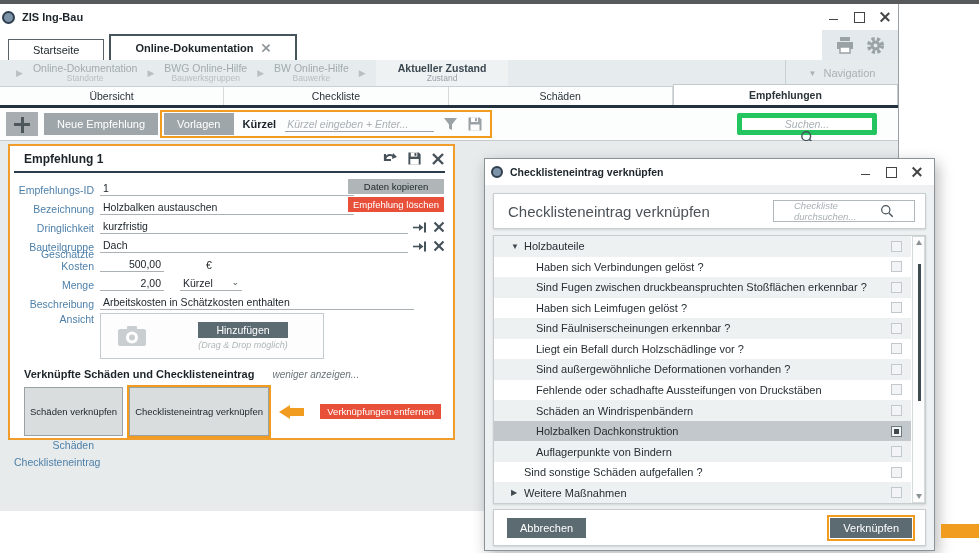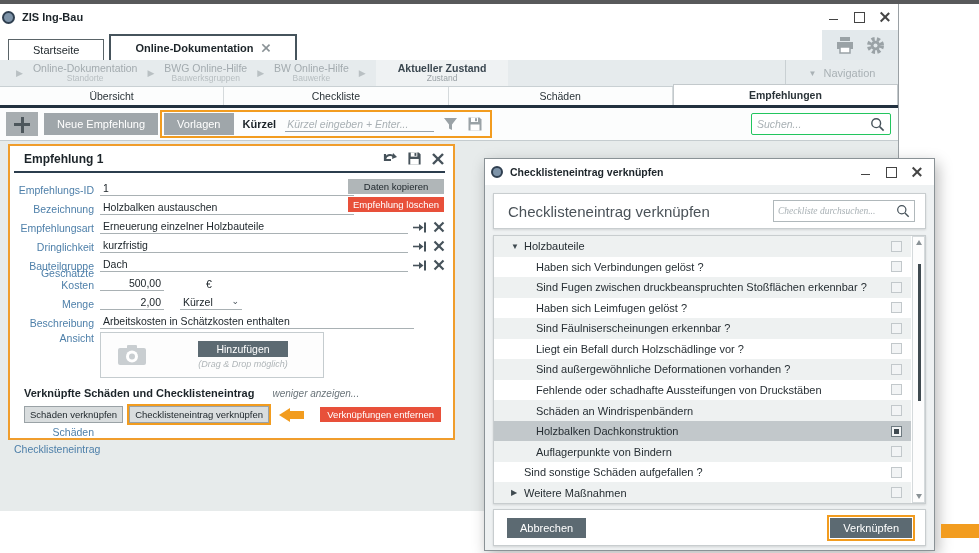--- a/index.html
+++ b/index.html
@@ -52,22 +52,22 @@
 
   .toolbar{height:32px;background:#FCFDFD;border-bottom:1px solid #C5CCCF;display:flex;align-items:center;padding:0 6px;position:relative;}
   .plus-btn{width:32px;height:24px;background:#A7ADB0;position:relative;margin-right:6px;}
   .plus-btn::before,.plus-btn::after{content:"";position:absolute;background:#4D575C;}
   .plus-btn::before{left:8px;top:11px;width:16px;height:3px;}
   .plus-btn::after{left:14.5px;top:4.5px;width:3px;height:16px;}
   .gray-btn{background:#9FA6AA;color:#fff;font-size:11px;padding:5px 13px;white-space:nowrap;}
   .orange-group{display:flex;align-items:center;border:2px solid #F29C1F;margin-left:2px;padding:1px 7px 1px 2px;gap:9px;height:28px;box-sizing:border-box;}
   .kuerzel-label{font-size:11px;font-weight:bold;color:#1C2429;}
   .input-line{width:145px;border-bottom:1px solid #9AA2A6;font-style:italic;color:#A8B0B4;font-size:10.5px;padding:1px 2px;white-space:nowrap;overflow:hidden;}
-  .search-box{position:absolute;right:7px;width:140px;height:22px;border:1px solid #22c55e;border-radius:2px;background:#fff;
-      display:flex;align-items:center;justify-content:space-between;padding:0 5px;box-sizing:border-box;}
+  .search-box{position:absolute;right:21px;width:140px;height:22px;border:5px solid #22c55e;border-radius:2px;background:#fff;
+      display:flex;align-items:center;justify-content:space-between;padding:0 5px;box-sizing:border-box;flex-direction:column;}
   .search-box .ph{font-style:italic;color:#A8B0B4;font-size:10.5px;}
 
   .content{height:370px;background:#E7EBEB;position:relative;}
 
   
   .panel{position:absolute;left:8px;top:3px;width:447px;height:296px;background:#fff;border:2px solid #F09D2C;
      box-sizing:border-box;padding:5px 8px 0 4px;}
   .panel-head{display:flex;align-items:center;padding-left:10px;}
   .panel-title{font-size:12px;font-weight:bold;color:#1C2429;}
   .panel-icons{margin-left:auto;display:flex;gap:9px;align-items:center;}
@@ -93,40 +93,40 @@
   .cam-wrap{width:62px;display:flex;justify-content:center;}
   .img-right{flex:1;display:flex;flex-direction:column;align-items:center;justify-content:center;gap:2px;}
   .add-btn{background:#5C6A72;color:#fff;font-size:10.5px;padding:2px 18px;}
   .img-hint{font-style:italic;color:#B0B6B9;font-size:9px;}
 
   .linked{margin-top:9px;padding-left:10px;}
   .linked-head{display:flex;align-items:baseline;gap:18px;}
   .linked-title{font-size:11px;font-weight:bold;color:#1C2429;}
   .linked-toggle{font-size:10px;font-style:italic;color:#6A747A;}
   .linked-btns{display:flex;align-items:center;margin-top:7px;}
-  .lite-btn{background:#D9DDDE;border:1px solid #9AA2A6;color:#1C2429;font-size:9.5px;padding:2px 5px;white-space:nowrap;}
+  .lite-btn{background:#D9DDDE;border:1px solid #9AA2A6;color:#1C2429;font-size:9.5px;padding:18px 5px;white-space:nowrap;}
   .lite-btn.hl{box-shadow:0 0 0 2px #F29C1F;margin-left:6px;}
   .annot-arrow{display:flex;align-items:center;margin-left:10px;}
   .annot-arrow .tri{width:0;height:0;border-top:7px solid transparent;border-bottom:7px solid transparent;border-right:11px solid #F29C1F;}
   .annot-arrow .shaft{width:14px;height:8px;background:#F29C1F;}
   .remove-btn{margin-left:auto;margin-right:4px;background:#E8503A;color:#fff;font-size:9.5px;padding:2px 7px;white-space:nowrap;}
   .linked-label-row{height:17px;display:flex;align-items:center;margin-left:-10px;}
   .linked-label-row .flabel{font-size:10.5px;}
 
   
   .dialog{position:absolute;left:484px;top:158px;width:451px;height:393px;background:#EEF1F2;
      border:1px solid #8A9296;box-sizing:border-box;box-shadow:3px 5px 14px rgba(0,0,0,.28);display:flex;flex-direction:column;}
   .dlg-titlebar{height:26px;background:#fff;display:flex;align-items:center;padding:0 6px;flex:none;}
   .dlg-titlebar .app-icon{width:12px;height:12px;}
   .dlg-title{font-size:10.5px;color:#1C2429;margin-left:7px;font-weight:bold;}
   .dlg-card{margin:8px 8px 0 8px;background:#fff;border:1px solid #C8CDCF;box-shadow:0 1px 2px rgba(0,0,0,.12);box-sizing:border-box;}
   .dlg-header{height:36px;display:flex;align-items:center;padding:0 10px 0 14px;flex:none;}
   .dlg-heading{font-size:15px;color:#4A5258;}
-  .dlg-search{margin-left:auto;width:142px;height:22px;border:1px solid #B0B8BB;display:flex;align-items:center;justify-content:space-between;
-      padding:0 4px;box-sizing:border-box;font-family:Liberation Serif, serif;}
+  .dlg-search{margin-left:auto;width:142px;height:22px;border:1px solid #B0B8BB;display:flex;align-items:center;
+      padding:0 20px;box-sizing:border-box;}
   .dlg-search .ph{font-style:italic;color:#A8B0B4;font-size:9.5px;}
   .dlg-list{flex:1;margin:6px 8px 0 8px;position:relative;display:flex;flex-direction:column;padding-right:14px;overflow:hidden;}
   .drow{flex:1;display:flex;align-items:center;font-size:11px;color:#262E33;background:#fff;}
   .drow:nth-child(odd){background:#EEF1F1;}
   .drow.selected{background:#C2C8CB;}
   .grp-arrow{font-size:8px;color:#3F4A50;width:13px;flex:none;}
   .ind-group{padding-left:17px;}
   .ind-1{padding-left:30px;gap:9px;}
   .ind-2{padding-left:42px;}
   .checkbox{margin-left:auto;margin-right:9px;width:11px;height:11px;border:1px solid #C2C8CB;background:#F2F4F5;position:relative;flex:none;box-sizing:border-box;}
@@ -284,35 +284,20 @@
       <div class="fields">
         <div class="frow">
           <span class="flabel">Empfehlungs-ID</span>
           <span class="fvalue w-a">1</span>
         </div>
         <div class="frow">
           <span class="flabel">Bezeichnung</span>
           <span class="fvalue w-a">Holzbalken austauschen</span>
         </div>
         <div class="frow">
-          <span class="flabel">Empfehlungsart</span>
-          <span class="fvalue w-b">Erneuerung einzelner Holzbauteile</span>
-          <span class="facts">
-            <svg width="14" height="11" viewBox="0 0 14 11">
-              <line x1="0" y1="5.5" x2="8" y2="5.5" stroke="#46525A" stroke-width="1.6"></line>
-              <polygon points="6,2 10.5,5.5 6,9" fill="#46525A"></polygon>
-              <rect x="11" y="0.5" width="2" height="10" fill="#46525A"></rect>
-            </svg>
-            <svg width="12" height="12" viewBox="0 0 12 12">
-              <line x1="1.5" y1="1.5" x2="10.5" y2="10.5" stroke="#46525A" stroke-width="2.2"></line>
-              <line x1="10.5" y1="1.5" x2="1.5" y2="10.5" stroke="#46525A" stroke-width="2.2"></line>
-            </svg>
-          </span>
-        </div>
-        <div class="frow">
           <span class="flabel">Dringlichkeit</span>
           <span class="fvalue w-b">kurzfristig</span>
           <span class="facts">
             <svg width="14" height="11" viewBox="0 0 14 11">
               <line x1="0" y1="5.5" x2="8" y2="5.5" stroke="#46525A" stroke-width="1.6"></line>
               <polygon points="6,2 10.5,5.5 6,9" fill="#46525A"></polygon>
               <rect x="11" y="0.5" width="2" height="10" fill="#46525A"></rect>
             </svg>
             <svg width="12" height="12" viewBox="0 0 12 12">
               <line x1="1.5" y1="1.5" x2="10.5" y2="10.5" stroke="#46525A" stroke-width="2.2"></line>

